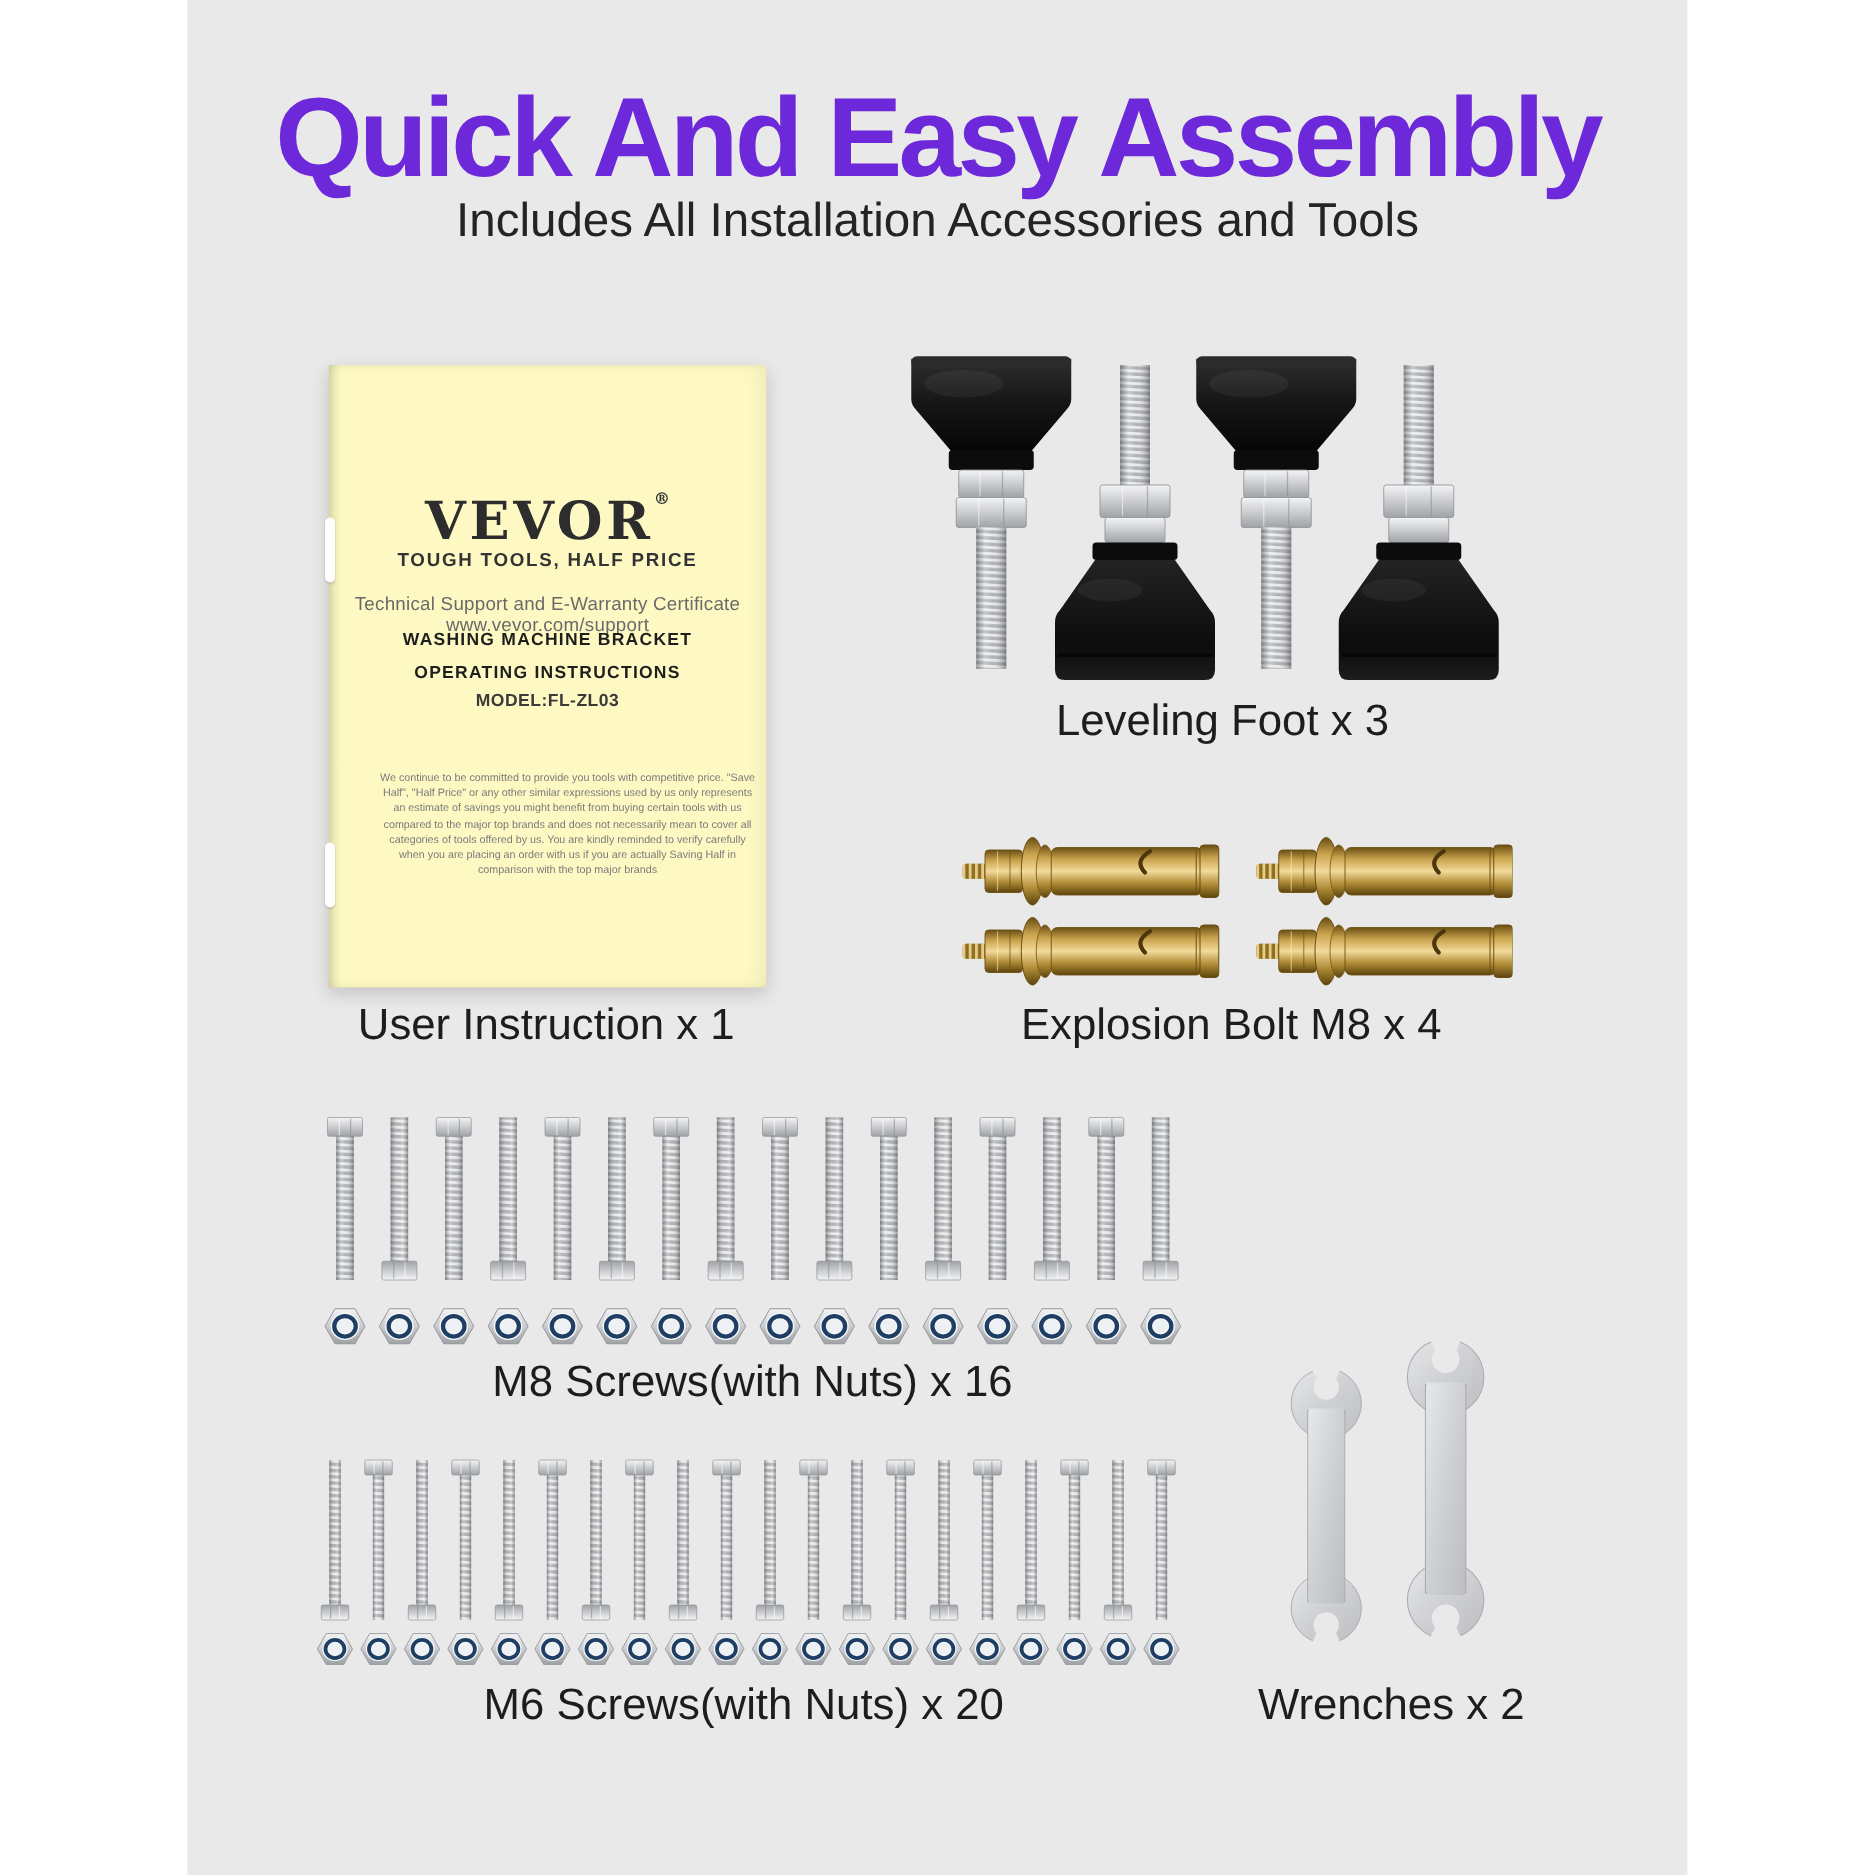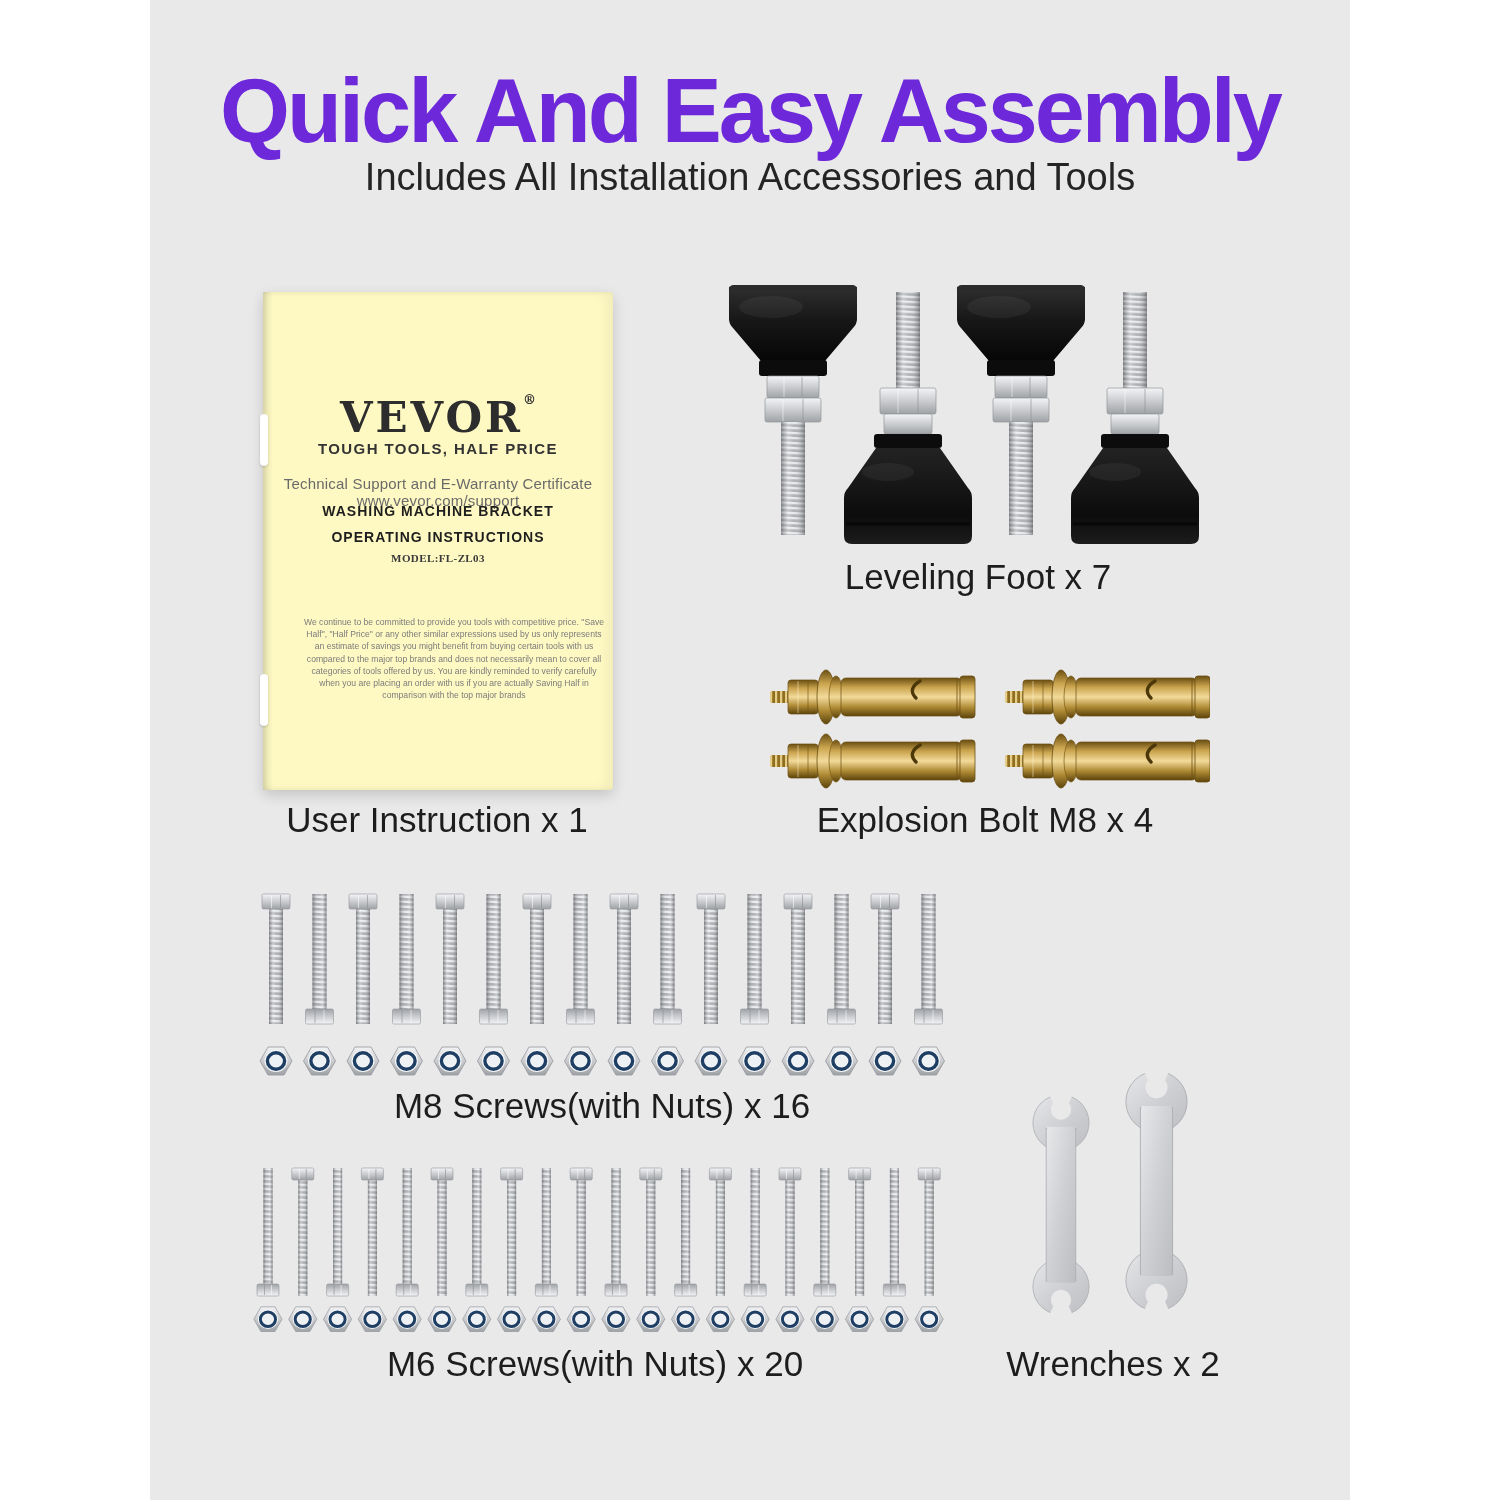--- a/index.html
+++ b/index.html
@@ -32,21 +32,21 @@
   .bk-reg{font-size:13px;vertical-align:28px;letter-spacing:0;}
   .bk-tagline{position:absolute;left:0;top:148px;width:100%;text-align:center;
               font-weight:bold;font-size:15px;letter-spacing:1.4px;color:#333;}
   .bk-support{position:absolute;left:0;top:183px;width:100%;text-align:center;
               font-size:15px;color:#6a6a6a;letter-spacing:.2px;}
   .bk-doc1{position:absolute;left:0;top:211px;width:100%;text-align:center;
            font-weight:bold;font-size:14px;letter-spacing:1px;color:#1e1e1e;}
   .bk-doc2{position:absolute;left:0;top:237px;width:100%;text-align:center;
            font-weight:bold;font-size:14px;letter-spacing:1px;color:#1e1e1e;}
   .bk-model{position:absolute;left:0;top:260px;width:100%;text-align:center;
-            font-weight:bold;font-size:11px;letter-spacing:.4px;color:#3a3a3a;font-family:Liberation Serif, serif;}
+            font-weight:bold;font-size:14px;letter-spacing:.4px;color:#3a3a3a;}
   .bk-fine{position:absolute;left:25px;top:324px;width:300px;text-align:center;
            font-size:8.6px;line-height:1.42;color:#7b7b7b;margin-left:16px;}
 
   .gfx{position:absolute;}
   #svg-feet{left:700px;top:280px;}
   #svg-bolts{left:770px;top:668px;}
   #svg-m8{left:250px;top:892px;}
   #svg-m6{left:250px;top:1166px;}
   #svg-wrenches{left:1012px;top:1055px;}
 </style>
@@ -284,18 +284,18 @@
       <use href="#g-nut" transform="translate(629.4,140) scale(0.88)"></use>
       <use href="#g-screw6" transform="translate(666.1999999999999,2)"></use>
       <use href="#g-nut" transform="translate(664.1999999999999,140) scale(0.88)"></use>
     </svg>
   <svg id="svg-wrenches" class="gfx" width="190" height="280" viewBox="0 0 190 280">
       <use href="#g-wrench" transform="translate(10,25) scale(0.78)"></use>
       <use href="#g-wrench" transform="translate(102,0) scale(0.85)"></use>
     </svg>
 
   <div class="caption cap-booklet">User Instruction x 1</div>
-  <div class="caption cap-feet">Leveling Foot x 7</div>
+  <div class="caption cap-feet">Leveling Foot x 3</div>
   <div class="caption cap-bolts">Explosion Bolt M8 x 4</div>
   <div class="caption cap-m8">M8 Screws(with Nuts) x 16</div>
   <div class="caption cap-m6">M6 Screws(with Nuts) x 20</div>
   <div class="caption cap-wrench">Wrenches x 2</div>
 </div>
 
 </body></html>

